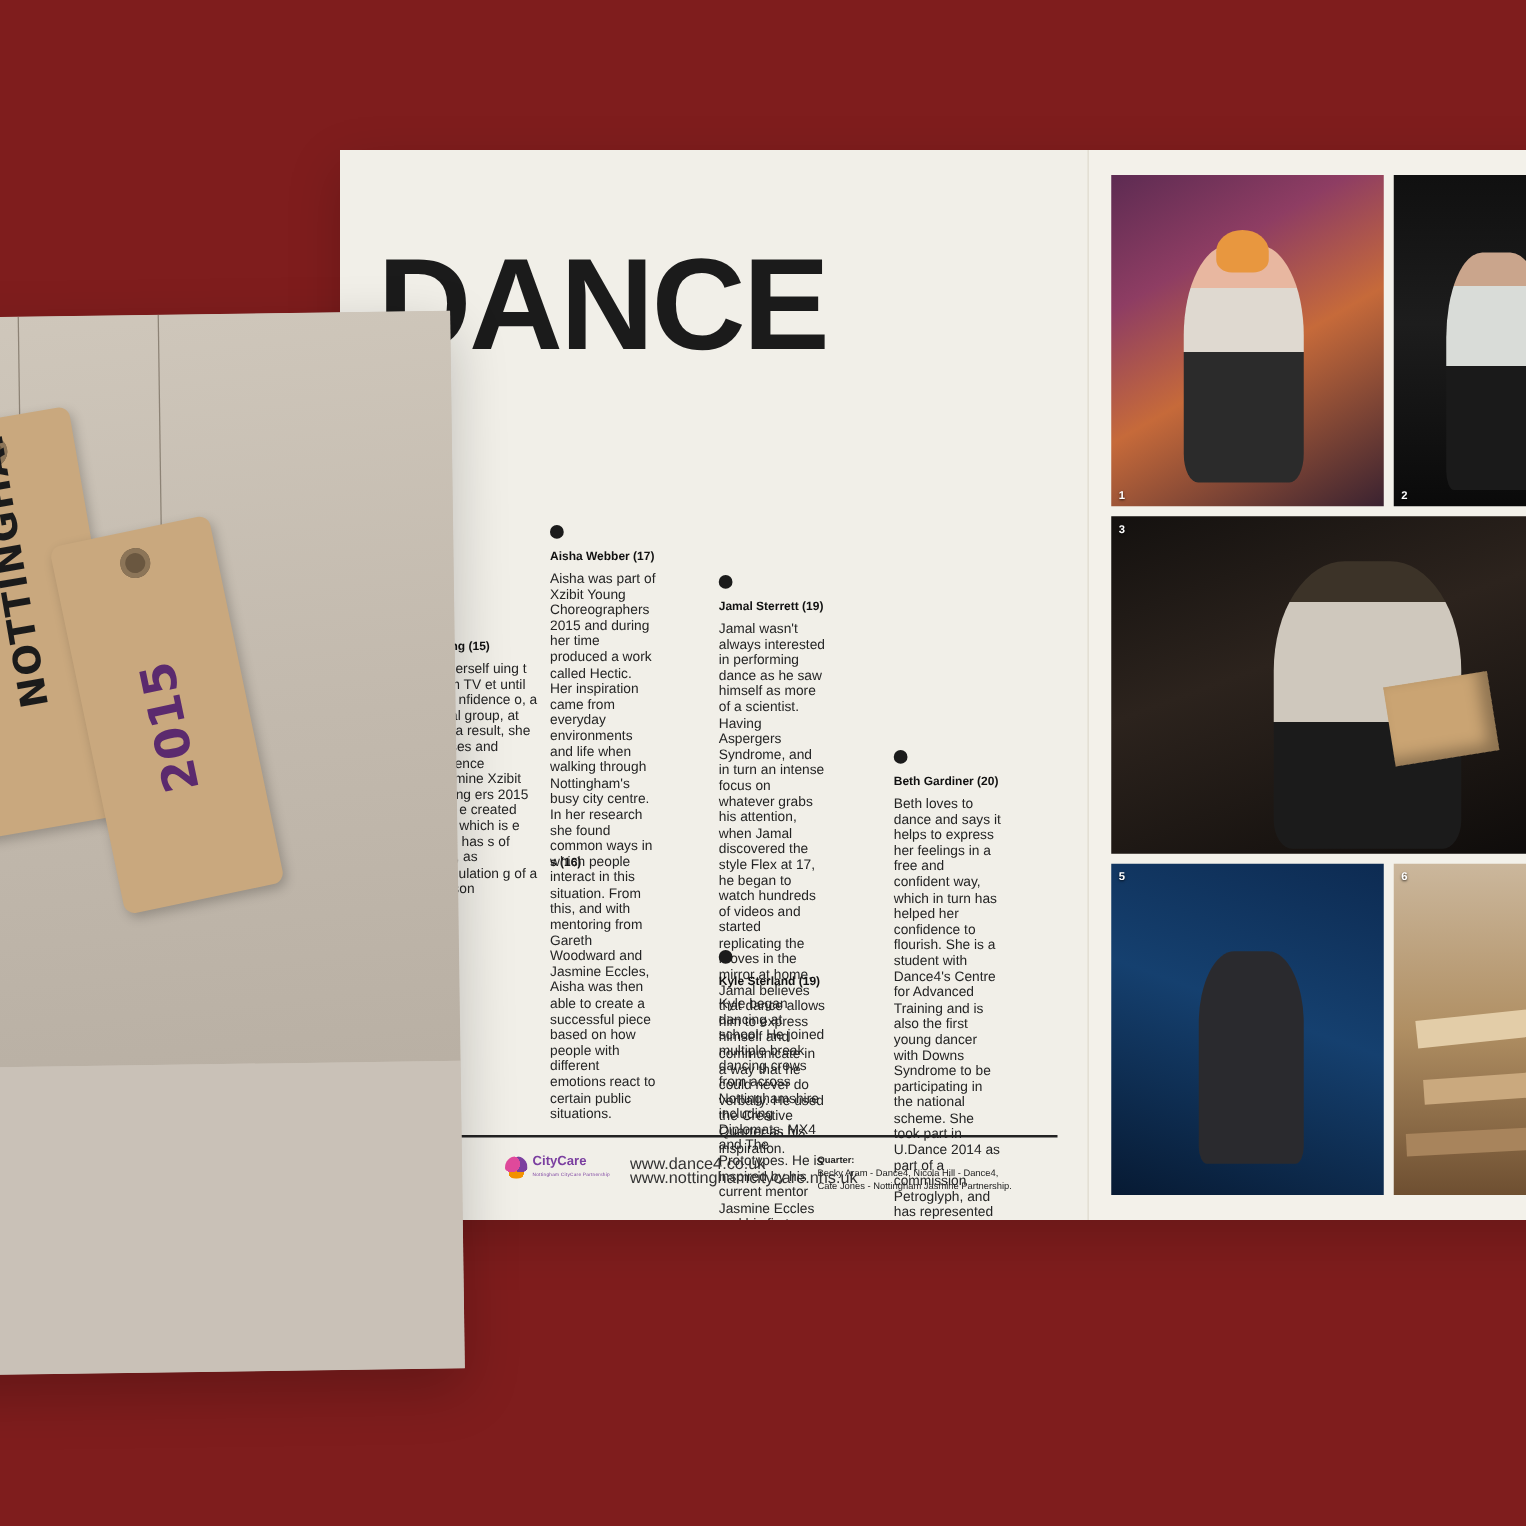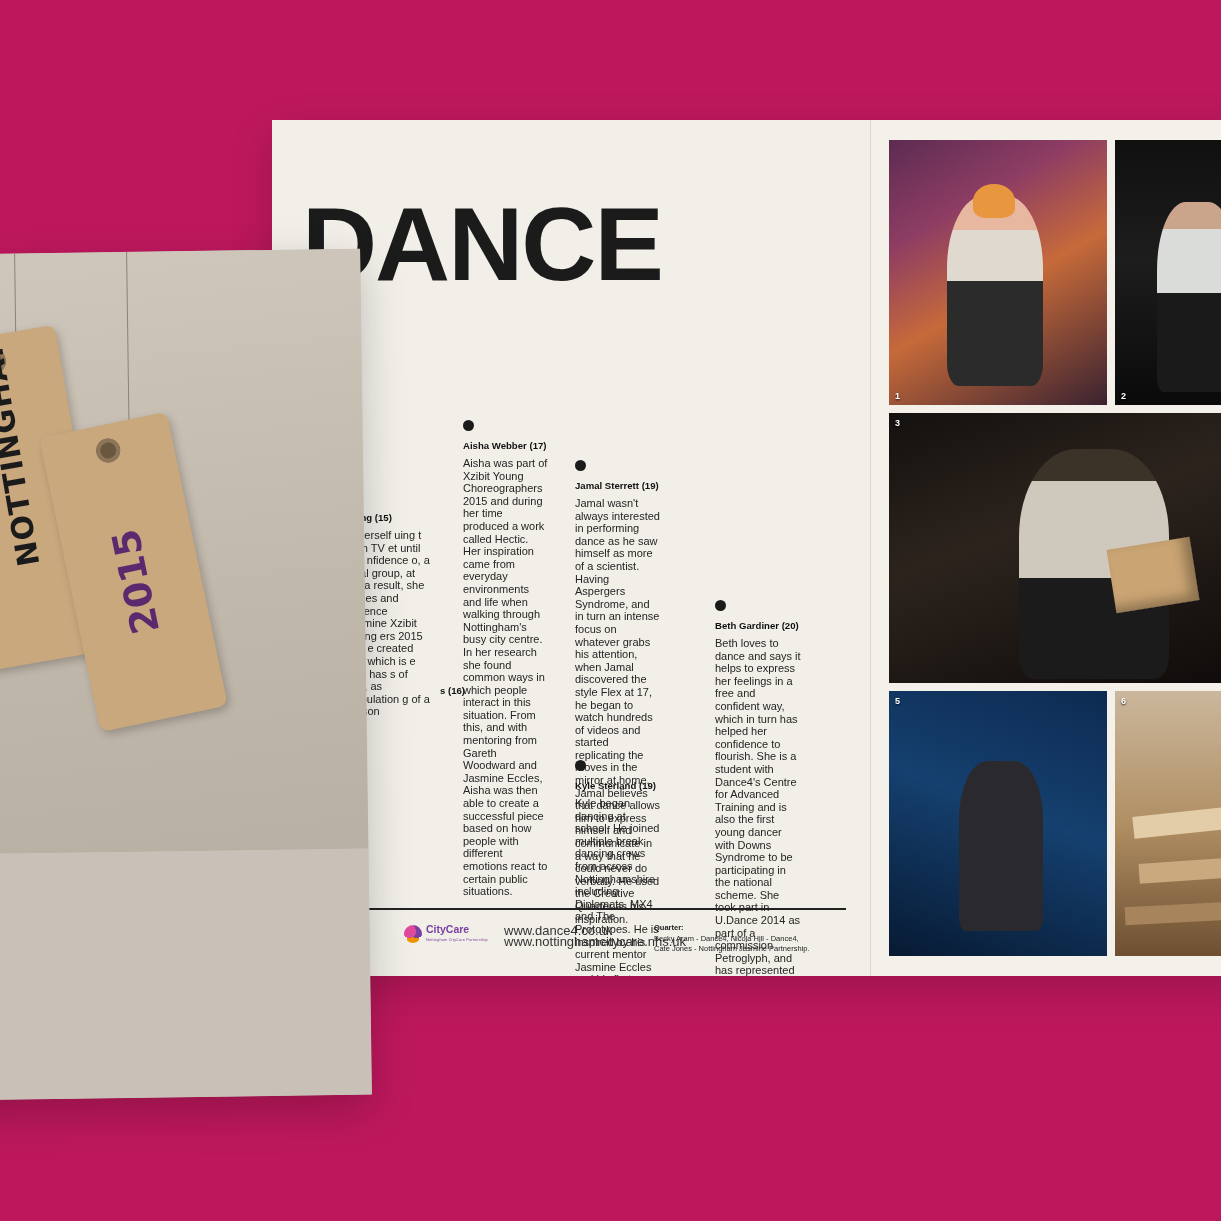--- a/index.html
+++ b/index.html
@@ -9,21 +9,21 @@
     height: 1221px;
     overflow: hidden;
     background: #e6e0d4;
     font-family: "Liberation Sans", sans-serif;
   }
 
   #stage {
     position: relative;
     width: 1221px;
     height: 1221px;
-    background: #be185d;
+    background: #7f1d1d;
     overflow: hidden;
   }
 
   
   .spread {
     position: absolute;
     left: 272px;
     top: 120px;
     width: 1010px;
     height: 856px;
@@ -337,21 +337,21 @@
       </div>
 
       <div class="col" id="col4">
         <div class="entry">
           <span class="dot"></span>
           <h4>Kyle Sterland (19)</h4>
           <p>Kyle began dancing at school. He joined multiple break dancing crews from across Nottinghamshire including Diplomats, MX4 and The Prototypes. He is inspired by his current mentor Jasmine Eccles and his first break dancing teacher James Therobot. Kyle participated in Xzibit Young Choreographers 2015 where he created the piece Fear of Failure.</p>
         </div>
       </div>
 
-      <div class="col" style="left:168px; top:300px; width:86px;margin-left:23px;">
+      <div class="col" style="left:168px; top:300px; width:86px;">
         <div class="entry">
           <span class="dot"></span>
           <h4>Aisha Webber (17)</h4>
           <p>Aisha was part of Xzibit Young Choreographers 2015 and during her time produced a work called Hectic. Her inspiration came from everyday environments and life when walking through Nottingham's busy city centre. In her research she found common ways in which people interact in this situation. From this, and with mentoring from Gareth Woodward and Jasmine Eccles, Aisha was then able to create a successful piece based on how people with different emotions react to certain public situations.</p>
         </div>
       </div>
 
       <div class="col" id="col5">
         <div class="entry">
           <span class="dot"></span>

